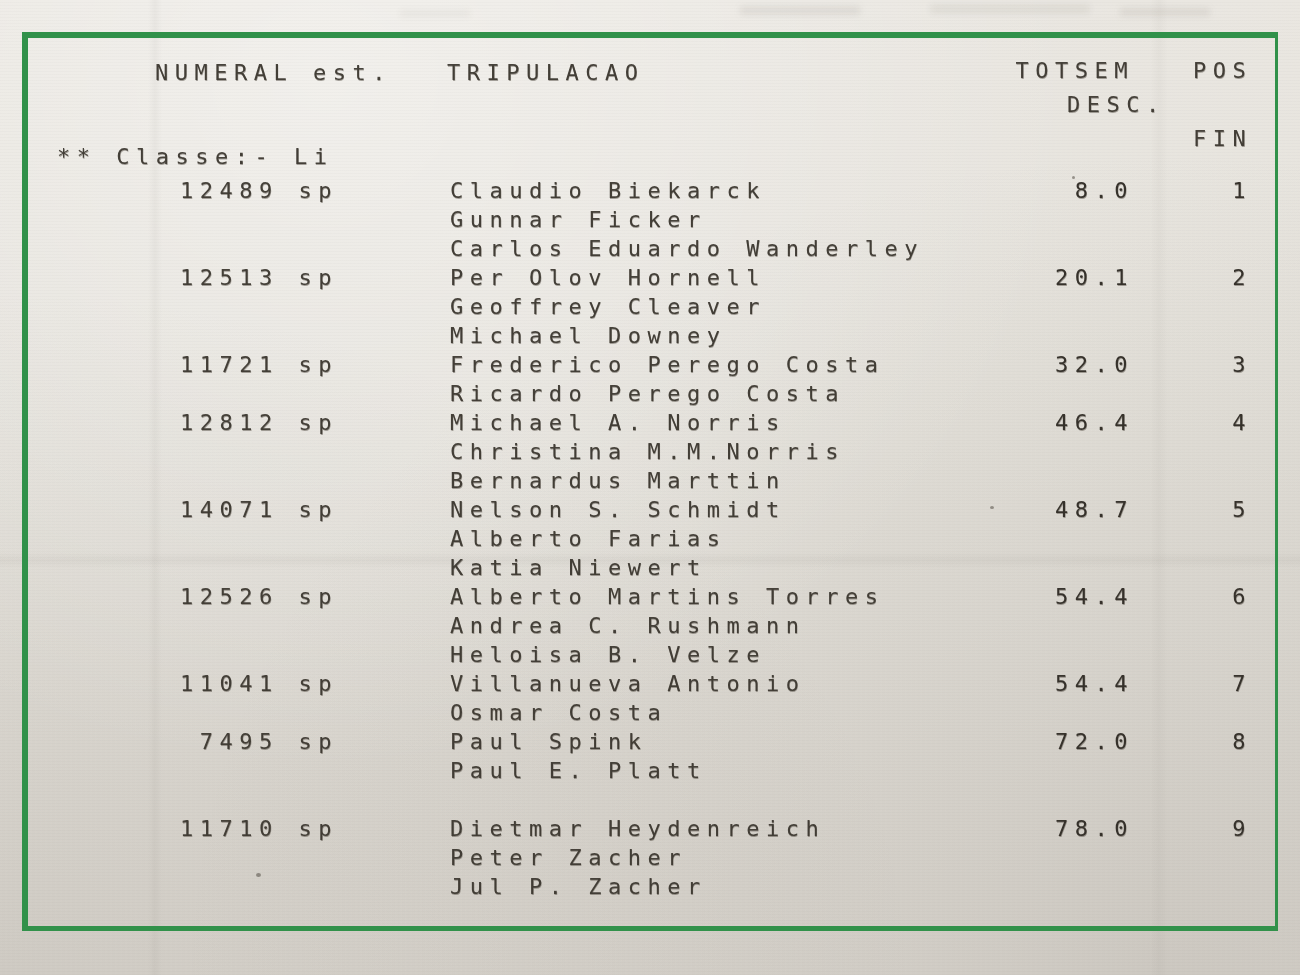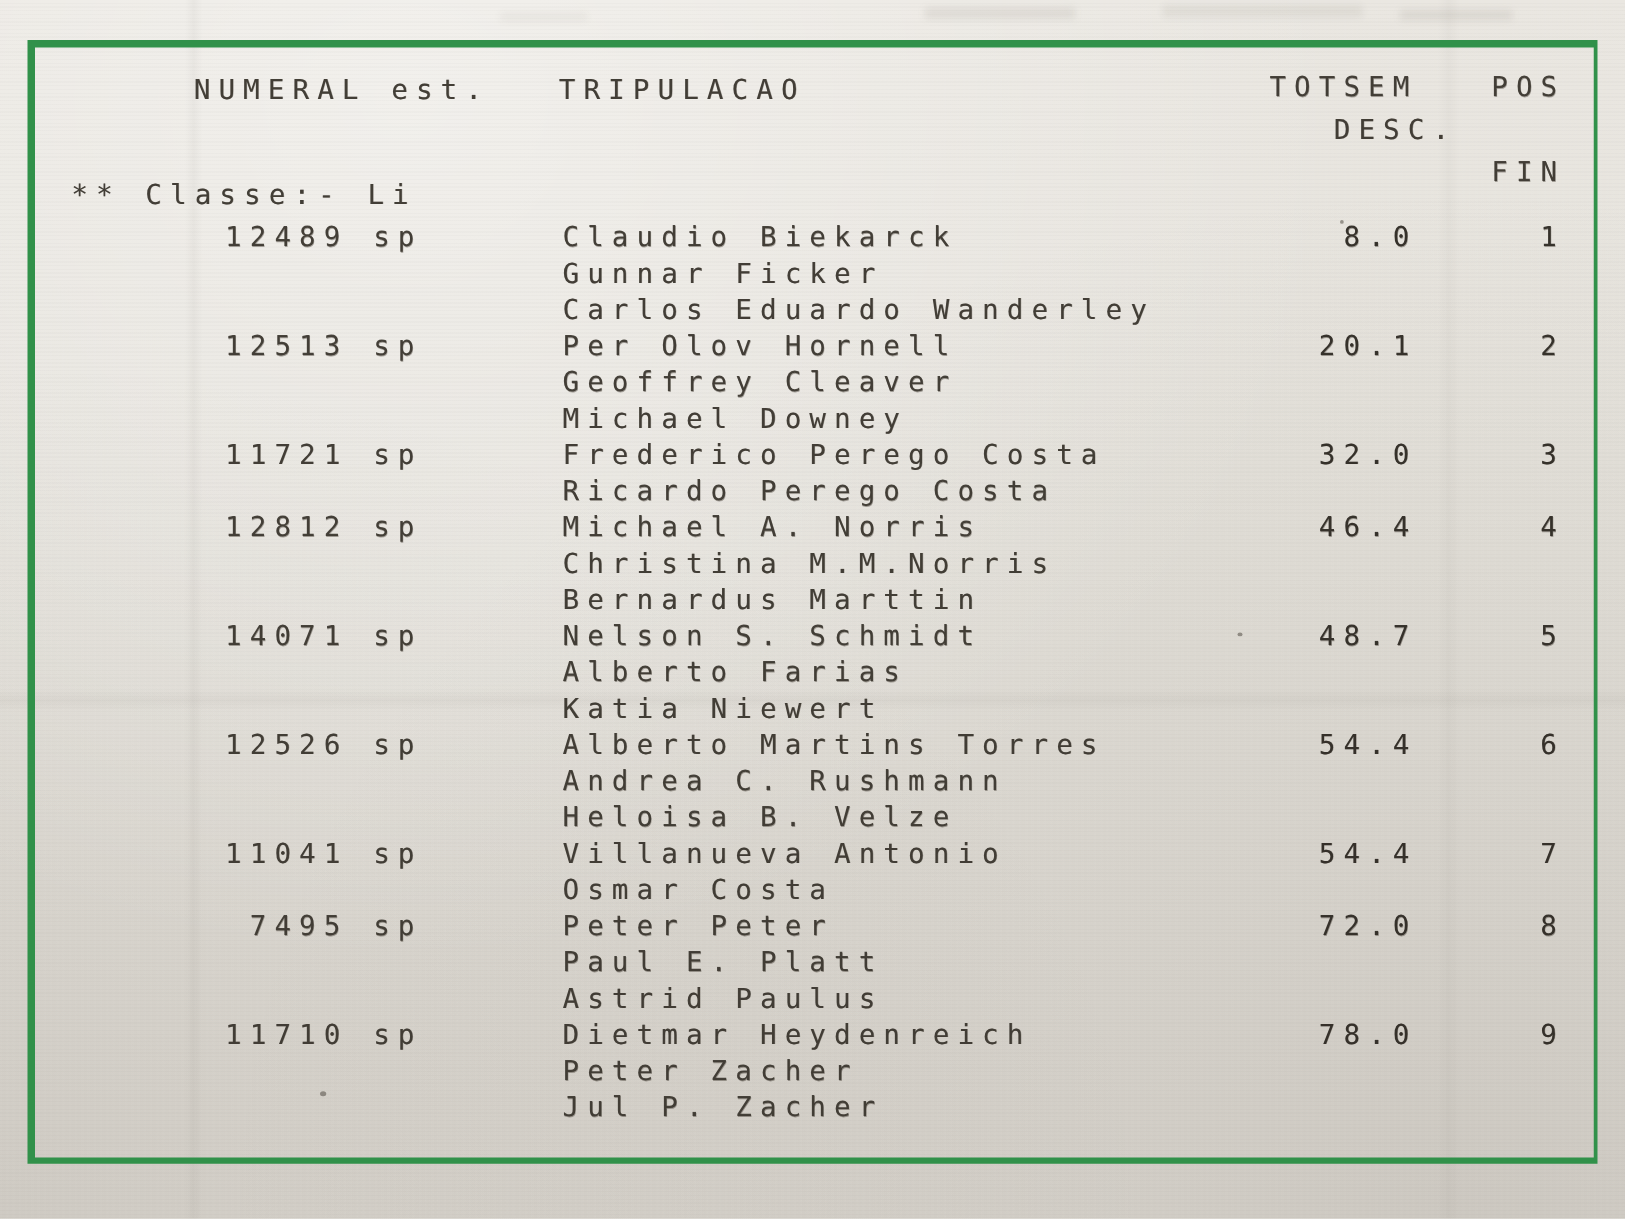--- a/index.html
+++ b/index.html
@@ -154,23 +154,22 @@
       <div class="crew">
           <div class="ink crew-line">Villanueva Antonio</div>
           <div class="ink crew-line">Osmar Costa</div>
         </div>
       <div class="ink num-ink score">54.4</div>
       <div class="ink num-ink pos">7</div>
     </div>
       <div class="entry" style="height: 87px; padding-left: 12px;">
       <div class="ink numeral line29">7495 sp</div>
       <div class="crew">
-          <div class="ink crew-line">Peter Peter</div>
+          <div class="ink crew-line">Paul Spink</div>
           <div class="ink crew-line">Paul E. Platt</div>
-          <div class="ink crew-line">Astrid Paulus</div>
         </div>
       <div class="ink num-ink score">72.0</div>
       <div class="ink num-ink pos">8</div>
     </div>
       <div class="entry" style="height: 87px;">
       <div class="ink numeral line29">11710 sp</div>
       <div class="crew">
           <div class="ink crew-line">Dietmar Heydenreich</div>
           <div class="ink crew-line">Peter Zacher</div>
           <div class="ink crew-line">Jul P. Zacher</div>

